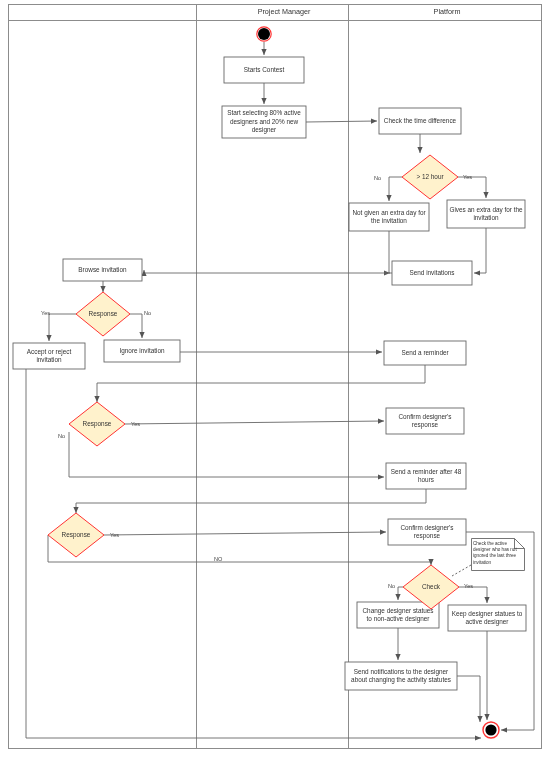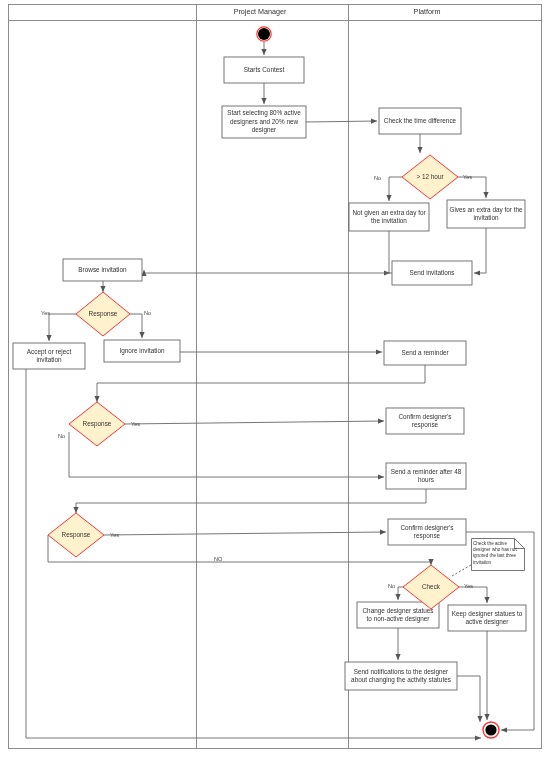--- a/index.html
+++ b/index.html
@@ -112,22 +112,22 @@
         <path d="M471.5,538.5 L514.5,538.5 L524.5,548.5 L524.5,570.5 L471.5,570.5 z" fill="#ffffff" stroke="#666666" stroke-width="0.9"></path>
         <path d="M514.5,538.5 L514.5,548.5 L524.5,548.5" fill="none" stroke="#666666" stroke-width="0.9"></path>
         <path d="M471,565 L452,576" fill="none" stroke="#555" stroke-width="0.9" stroke-dasharray="2,2"></path>
       </g>
 
       <circle cx="491" cy="730" r="8" fill="none" stroke="#ff3333" stroke-width="1.4"></circle>
       <circle cx="491" cy="730" r="5.6" fill="#000000"></circle>
     </g>
   </svg>
 
-  <div class="lane-title" style="left:184px;top:4px;width:152px;">Project Manager</div>
-  <div class="lane-title" style="left:340px;top:4px;width:174px;text-align:center;">Platform</div>
+  <div class="lane-title" style="left:208px;top:4px;width:152px;">Project Manager</div>
+  <div class="lane-title" style="left:360px;top:4px;width:174px;text-align:center;">Platform</div>
 
   <div class="nodelabel" style="left:224px;top:57px;width:80px;height:26px;">Starts Contest</div>
   <div class="nodelabel" style="left:222px;top:106px;width:84px;height:32px;">Start selecting 80% active designers and 20% new designer</div>
   <div class="nodelabel" style="left:379px;top:108px;width:82px;height:26px;">Check the time difference</div>
   <div class="nodelabel" style="left:402px;top:167px;width:56px;height:20px;">&gt; 12 hour</div>
   <div class="nodelabel" style="left:349px;top:203px;width:80px;height:28px;">Not given an extra day for the invitation</div>
   <div class="nodelabel" style="left:447px;top:200px;width:78px;height:28px;">Gives an extra day for the invitation</div>
   <div class="nodelabel" style="left:392px;top:261px;width:80px;height:24px;">Send invitations</div>
   <div class="nodelabel" style="left:63px;top:259px;width:79px;height:22px;">Browse invitation</div>
   <div class="nodelabel" style="left:75px;top:304px;width:56px;height:20px;">Response</div>

